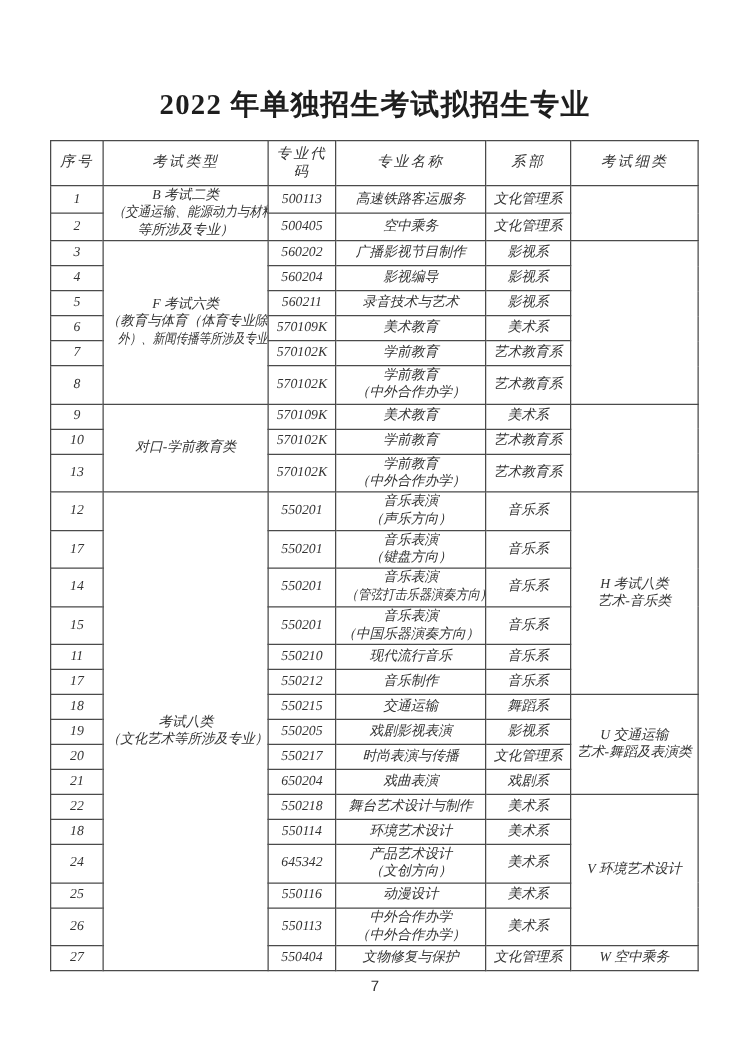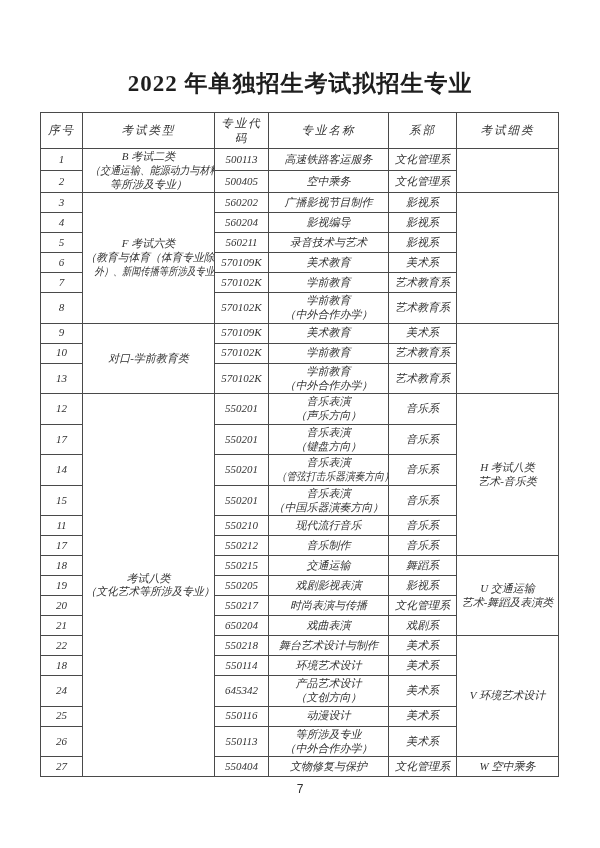--- a/index.html
+++ b/index.html
@@ -498,21 +498,21 @@
           </td>
         </tr>
         <tr>
           <td>
             <div class="line fit">26</div>
           </td>
           <td>
             <div class="line fit">550113</div>
           </td>
           <td>
-            <div class="line fit">等所涉及专业</div>
+            <div class="line fit">中外合作办学</div>
             <div class="line fit">（中外合作办学）</div>
           </td>
           <td>
             <div class="line fit">美术系</div>
           </td>
         </tr>
         <tr>
           <td>
             <div class="line fit">27</div>
           </td>

